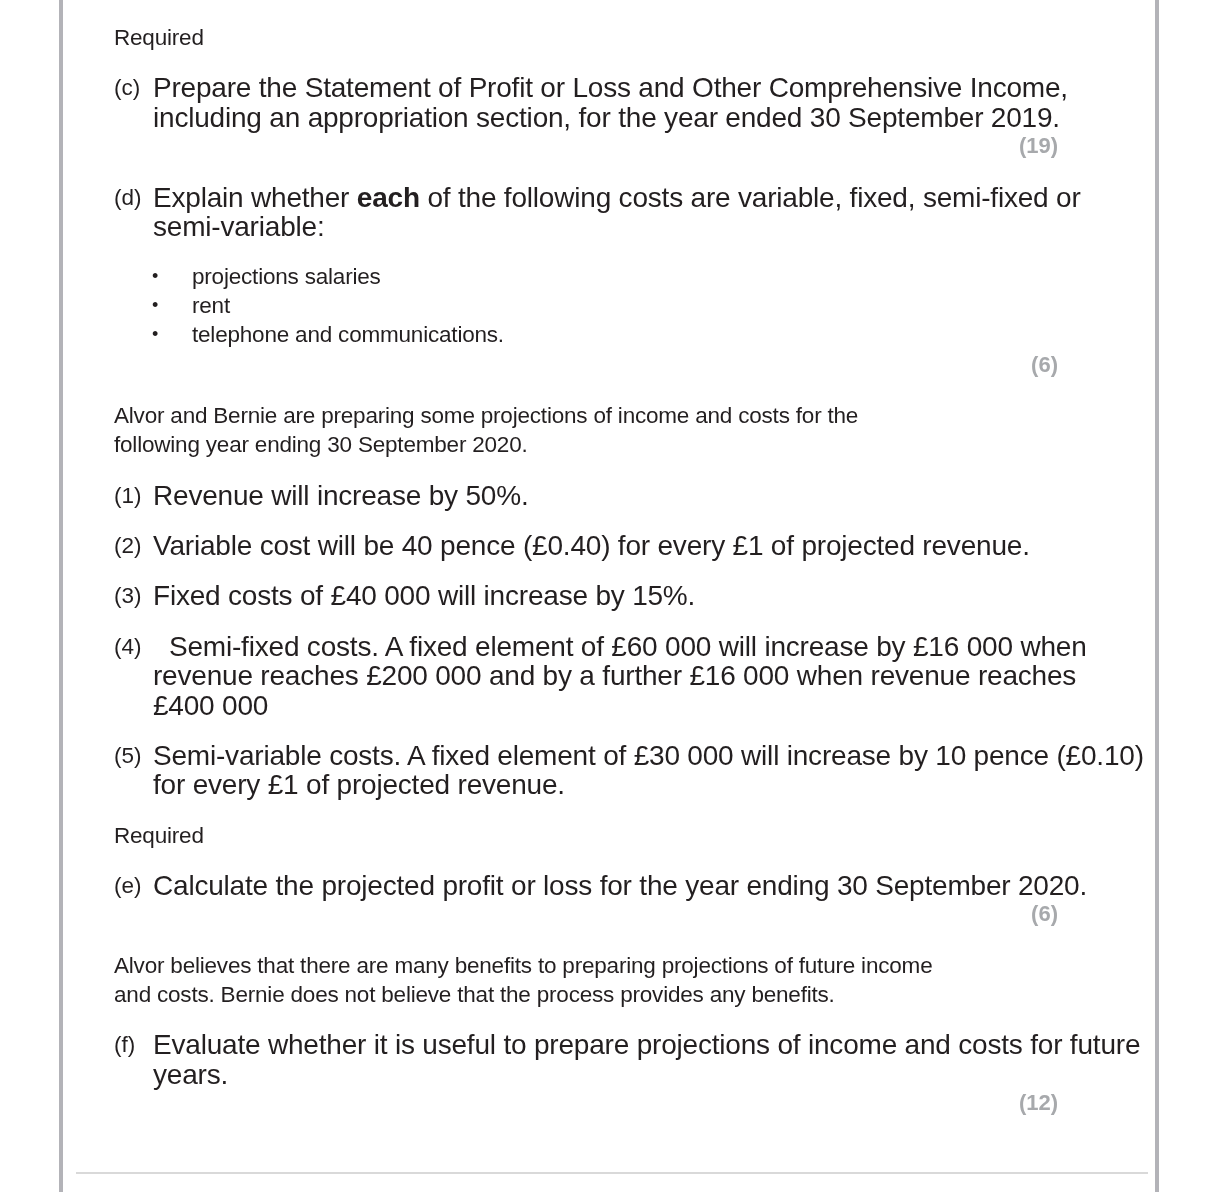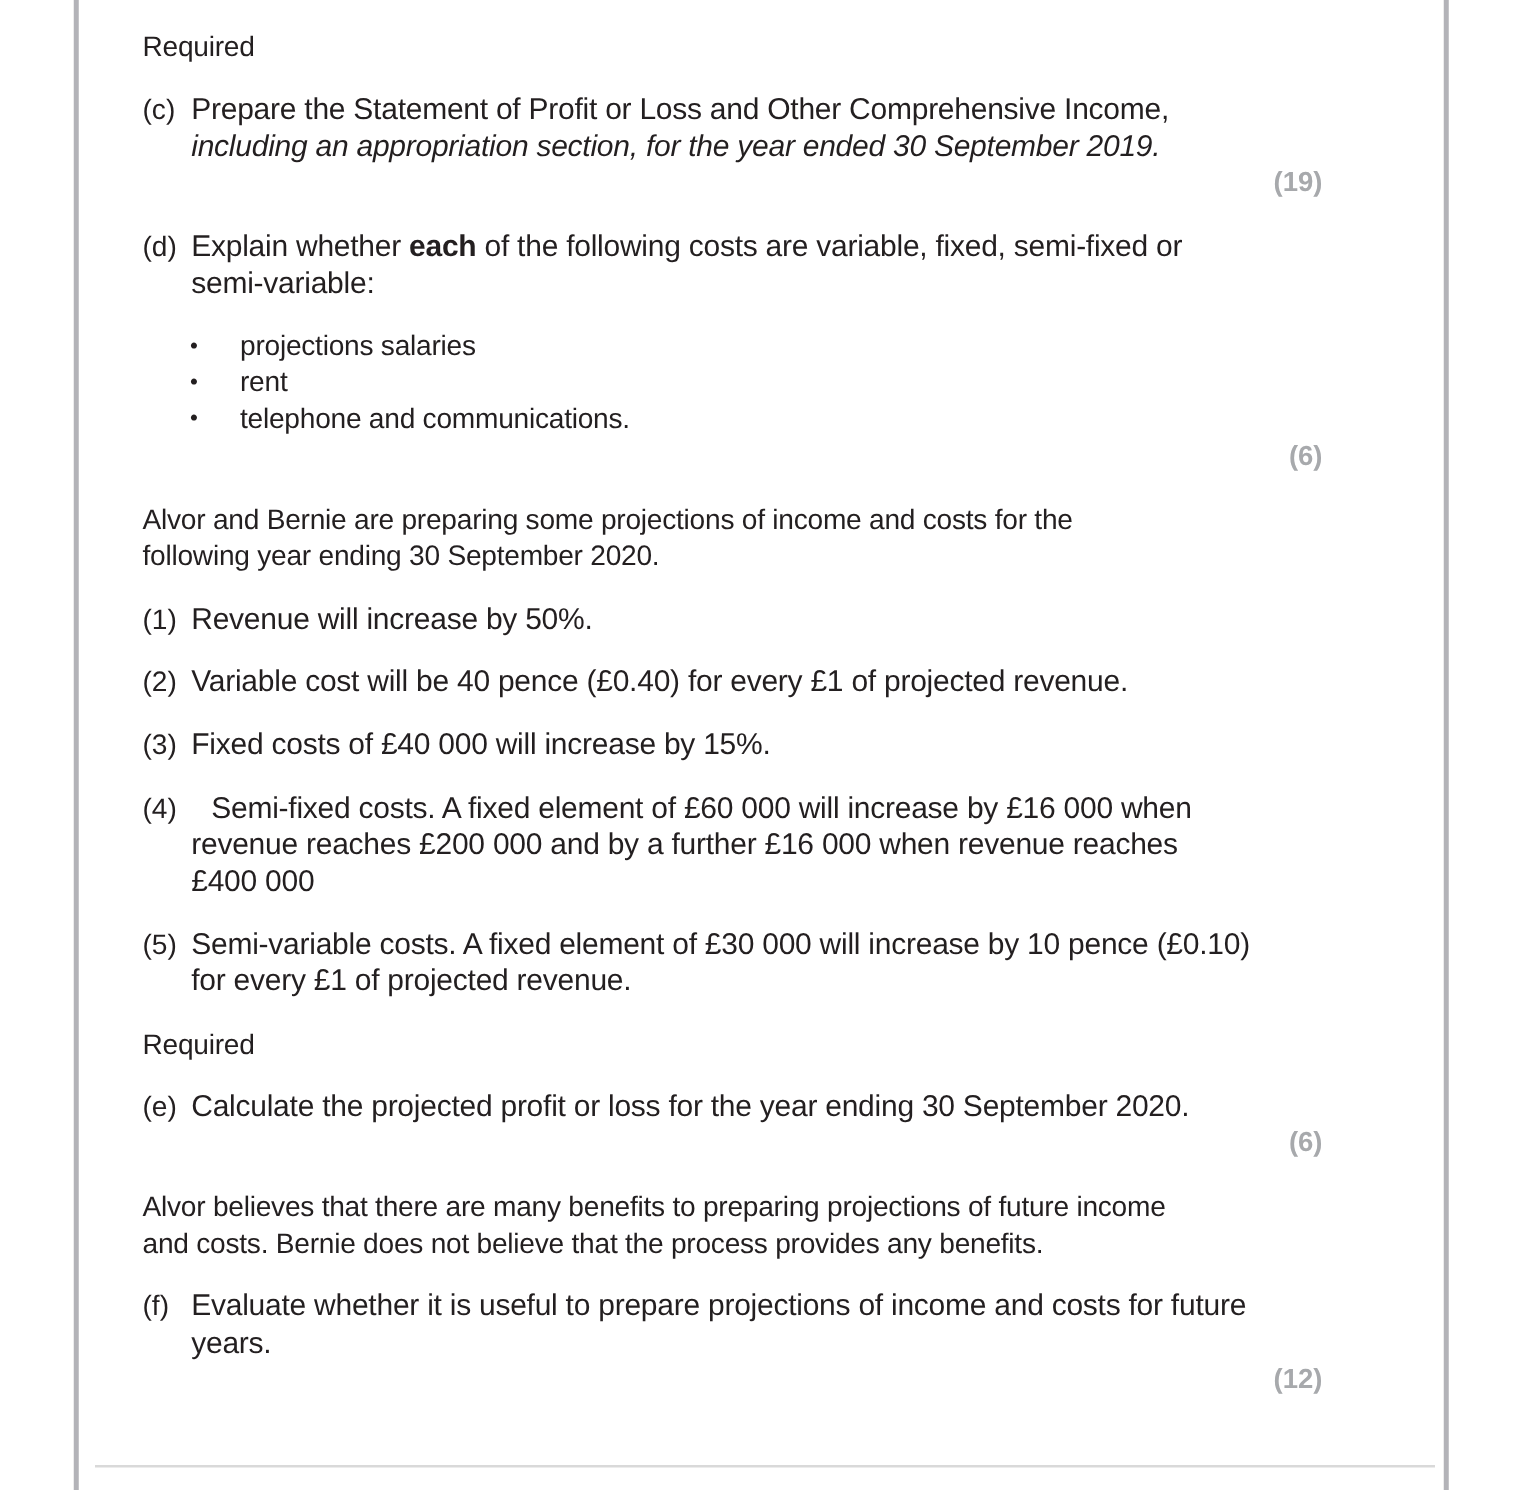--- a/index.html
+++ b/index.html
@@ -5,34 +5,34 @@
   html, body { margin:0; padding:0; background:#ffffff; }
   body { width:1232px; height:1192px; position:relative; overflow:hidden;
          font-family:"Liberation Sans", "DejaVu Sans", sans-serif; color:#231f20; }
   .frame { position:absolute; left:59px; top:-20px; width:1100px; height:1240px;
            border:4px solid #b3b3b8; border-radius:18px; box-sizing:border-box; }
   .bottom-rule { position:absolute; left:76px; top:1172px; width:1072px; height:2px; background:#d9d9d9; }
   .t { position:absolute; font-size:22.5px; line-height:29.5px; white-space:nowrap; letter-spacing:-0.2px; }
   .b { font-weight:normal; }
   .marks { position:absolute; font-weight:bold; font-size:22px; color:#a7a9ac; right:174px; }
   .label { position:absolute; left:114px; font-size:22.5px; line-height:29.5px; }
-  .body { position:absolute; left:153px; font-size:24px; line-height:29.5px; white-space:nowrap; letter-spacing:-0.2px; }
+  .body { position:absolute; left:153px; font-size:28px; line-height:29.5px; white-space:nowrap; letter-spacing:-0.2px; }
   .bullet { position:absolute; left:152px; font-size:18px; }
   .bullet-text { position:absolute; left:192px; font-size:22.5px; line-height:29px; letter-spacing:-0.2px; }
   .total { position:absolute; right:174px; top:1194px; font-size:22.5px; font-weight:bold; letter-spacing:-0.2px; }
 </style>
 </head>
 <body>
 
 <div class="frame"></div>
 
 <div class="t b" style="left:114px; top:23px;">Required</div>
 <div class="label" style="top:73px;">(c)</div>
 <div class="body" style="top:73px;">Prepare the Statement of Profit or Loss and Other Comprehensive Income,</div>
-<div class="body" style="top:103px;font-style:italic;">including an appropriation section, for the year ended 30 September 2019.</div>
+<div class="body" style="top:103px;">including an appropriation section, for the year ended 30 September 2019.</div>
 <div class="marks" style="top:133px;">(19)</div>
 
 <div class="label" style="top:183px;">(d)</div>
 <div class="body" style="top:183px;"><span>Explain whether </span><b>each</b><span> of the following costs are variable, fixed, semi-fixed or</span></div>
 <div class="body" style="top:212px;">semi-variable:</div>
 
 <div class="bullet" style="top:266px;">•</div>
 <div class="bullet-text" style="top:262px;">projections salaries</div>
 <div class="bullet" style="top:295px;">•</div>
 <div class="bullet-text" style="top:291px;">rent</div>

